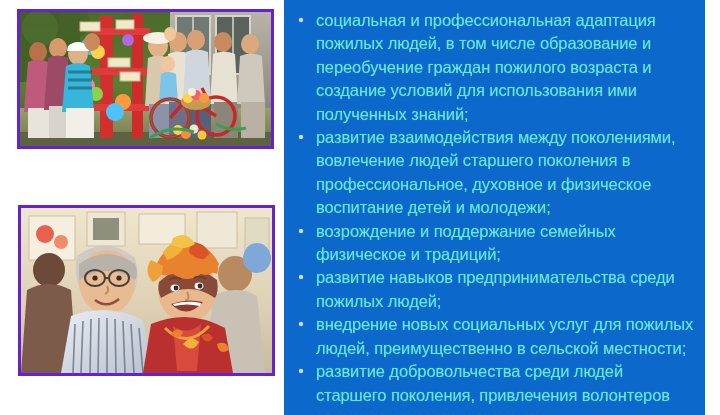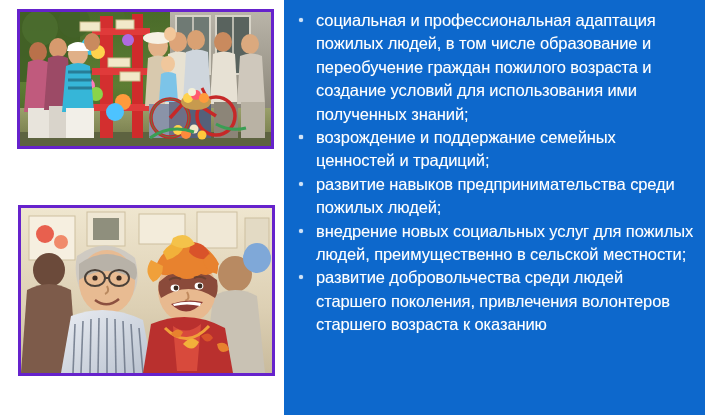--- a/index.html
+++ b/index.html
@@ -32,21 +32,21 @@
     padding: 0;
     position: absolute;
     left: 0;
     top: 9px;
     width: 421px;
   }
   .bullet-item {
     position: relative;
     margin: 0 0 0 0;
     padding: 0 8px 0 32px;
-    color: #ffffff;
+    color: #5eead4;
     font-size: 16.5px;
     line-height: 23.4px;
     letter-spacing: -0.1px;
     text-shadow: 0 0 1px rgba(255,255,255,0.35);
   }
   .bullet-marker {
     position: absolute;
     left: 15px;
     top: 9px;
     width: 4px;
@@ -295,24 +295,25 @@
   </div>
 
   <div class="content-panel">
     <ul class="bullet-list">
       <li class="bullet-item">
         <span class="bullet-marker"></span>
         <span>социальная и профессиональная адаптация пожилых людей, в том числе образование и переобучение граждан пожилого возраста и создание условий для использования ими полученных знаний;</span>
       </li>
       <li class="bullet-item">
         <span class="bullet-marker"></span>
-      </li>
-      <li class="bullet-item">
-        <span class="bullet-marker"></span>
-        <span> возрождение и поддержание семейных ценностей и традиций;</span>
+        <span> развитие взаимодействия между поколениями, вовлечение людей старшего поколения в профессиональное, духовное и физическое воспитание детей и молодежи;</span>
+      </li>
+      <li class="bullet-item">
+        <span class="bullet-marker"></span>
+        <span> возрождение и поддержание семейных физическое и традиций;</span>
       </li>
       <li class="bullet-item">
         <span class="bullet-marker"></span>
         <span>развитие навыков предпринимательства среди пожилых людей;</span>
       </li>
       <li class="bullet-item">
         <span class="bullet-marker"></span>
         <span>внедрение новых социальных услуг для пожилых людей, преимущественно в сельской местности;</span>
       </li>
       <li class="bullet-item">

